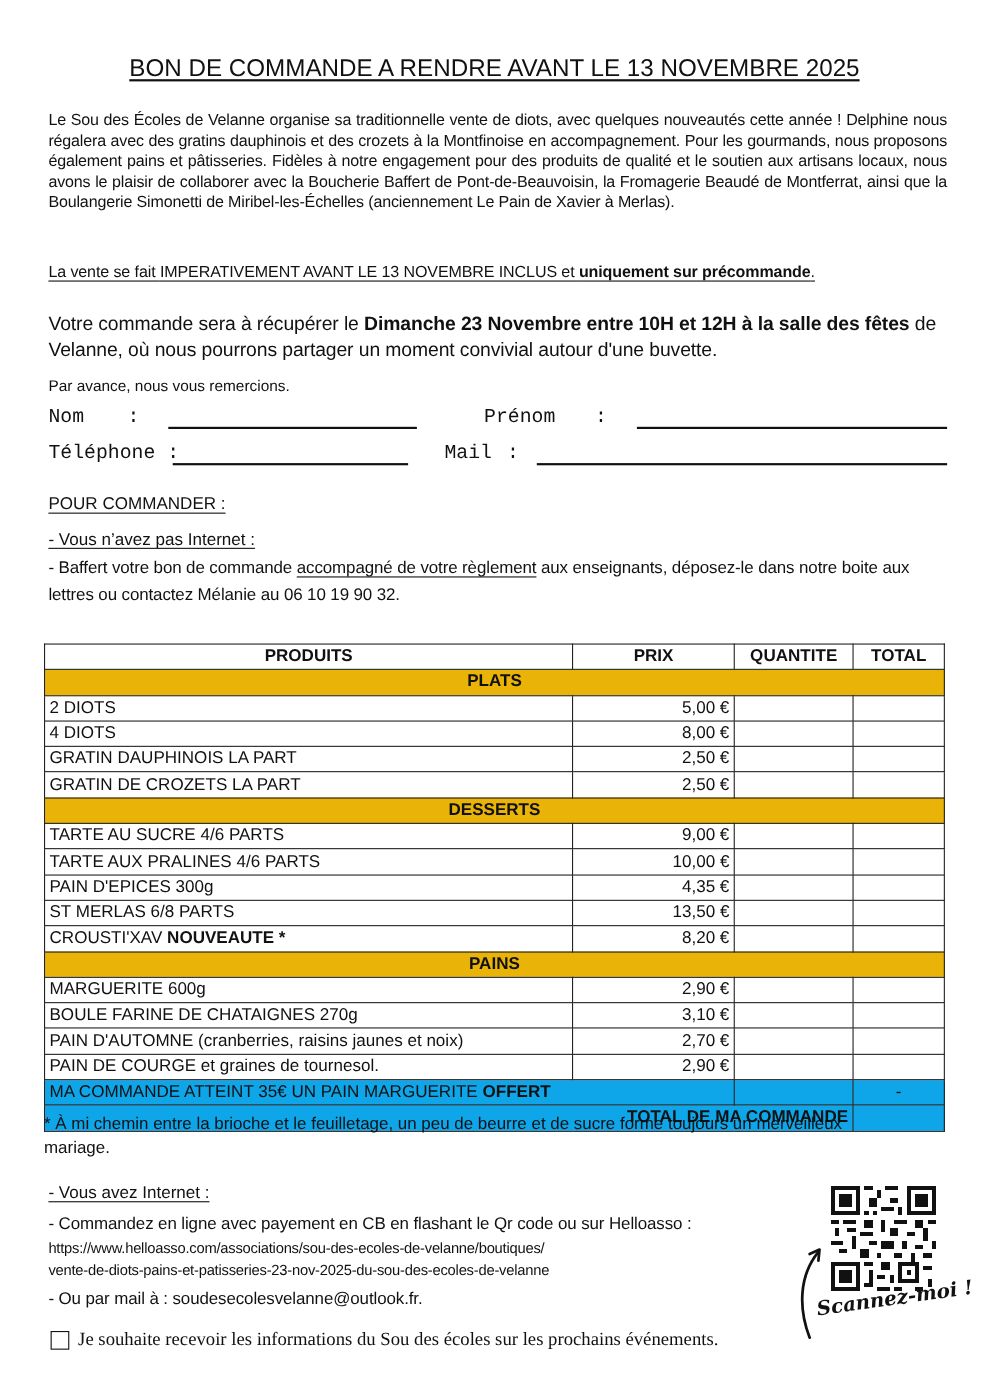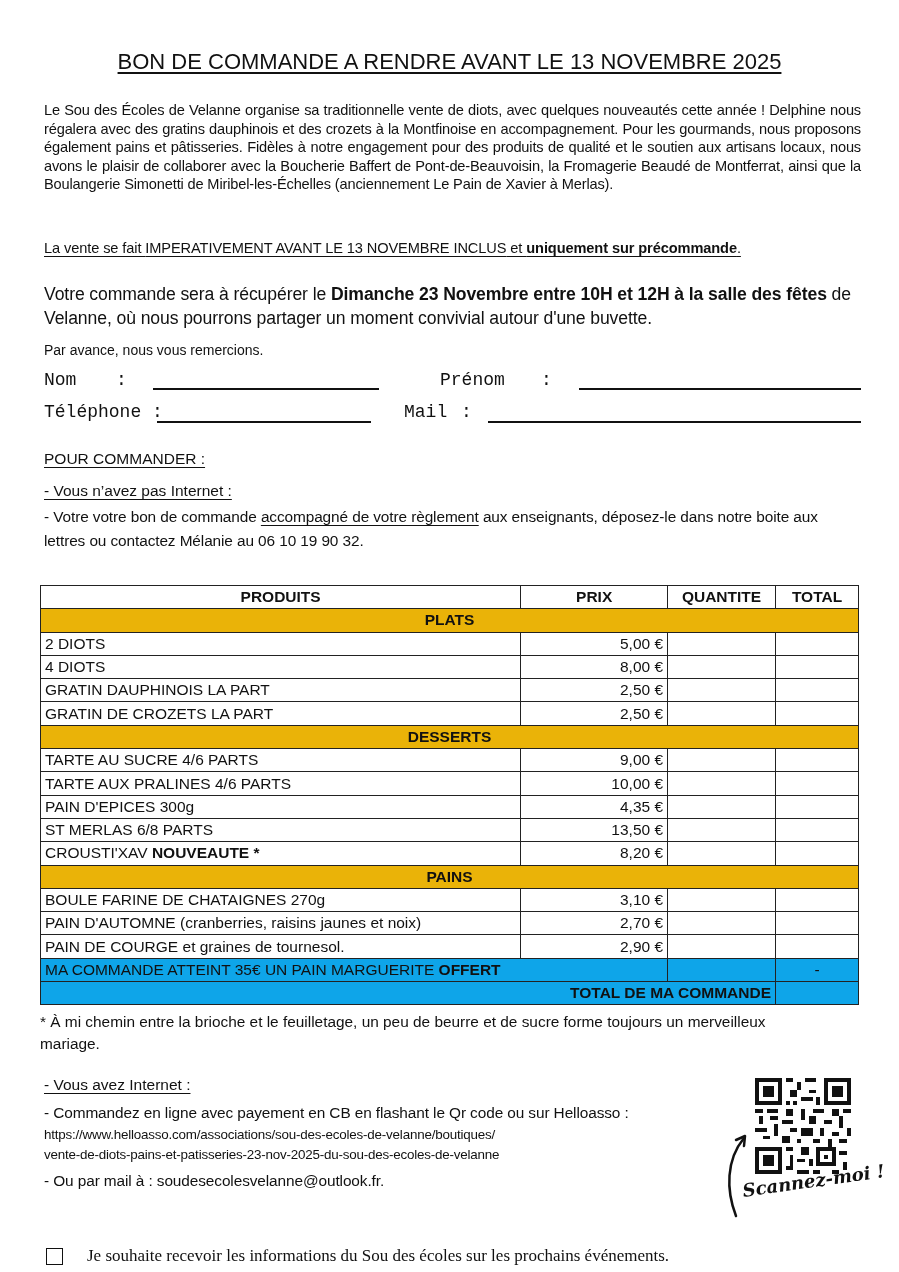--- a/index.html
+++ b/index.html
@@ -24,21 +24,21 @@
   .c3 { width: 108px; }
   .c4 { width: 83px; }
   .cat td { background: #eab308; text-align: center; font-weight: bold; }
   .price { text-align: right; }
   .gray td { background: #0ea5e9; }
   .total-row td { height: 32px; }
   .footnote { left: 40px; top: 1011px; width: 760px; font-size: 15.4px; line-height: 22px; }
   .internet-head { left: 44px; top: 1076px; }
   .internet-body { left: 44px; top: 1101px; width: 680px; }
   .url { font-size: 13.4px; line-height: 20px; letter-spacing: -0.2px; }
-  .checkbox-row { left: 46px; top: 1208px; font-family: "Liberation Serif", serif; font-size: 17px; display: flex; align-items: center; gap: 24px; margin-top: 38px; }
+  .checkbox-row { left: 46px; top: 1208px; font-family: "Liberation Serif", serif; font-size: 17px; display: flex; align-items: center; gap: 8px; }
   .checkbox { width: 17px; height: 17px; border: 1.5px solid #111; display: inline-block; }
   .qr { left: 755px; top: 1078px; width: 96px; height: 96px; }
   .scan { left: 742px; top: 1170px; font-family: "DejaVu Serif", serif; font-style: italic; font-weight: bold; font-size: 18px; transform: rotate(-8deg); }
 </style>
 </head>
 <body>
 
 <div class="abs title"><span>BON DE COMMANDE A RENDRE AVANT LE 13 NOVEMBRE 2025</span></div>
 
 <div class="abs intro">Le Sou des Écoles de Velanne organise sa traditionnelle vente de diots, avec quelques nouveautés cette année ! Delphine nous régalera avec des gratins dauphinois et des crozets à la Montfinoise en accompagnement. Pour les gourmands, nous proposons également pains et pâtisseries. Fidèles à notre engagement pour des produits de qualité et le soutien aux artisans locaux, nous avons le plaisir de collaborer avec la Boucherie Baffert de Pont-de-Beauvoisin, la Fromagerie Beaudé de Montferrat, ainsi que la Boulangerie Simonetti de Miribel-les-Échelles (anciennement Le Pain de Xavier à Merlas).</div>
@@ -64,21 +64,21 @@
 <div class="abs field-label" style="left:44px; top:402px;">Téléphone :</div>
 <div class="abs field-line" style="left:157px; top:405px; width:214px;"></div>
 
 <div class="abs field-label" style="left:404px; top:402px;">Mail</div>
 <div class="abs field-label" style="left:461px; top:402px;">:</div>
 <div class="abs field-line" style="left:488px; top:405px; width:373px;"></div>
 
 <div class="abs section-head" style="left:44px; top:450px;">POUR COMMANDER :</div>
 <div class="abs section-head" style="left:44px; top:482px;">- Vous n’avez pas Internet :</div>
 <div class="abs body15" style="left:44px; top:505px; width:817px;">
-  <span>- Votre votre bon de commande </span><span style="text-decoration:underline; text-underline-offset:3px;">accompagné de votre règlement</span><span> aux enseignants, déposez-le dans notre boite aux lettres ou contactez Mélanie au 06 10 19 90 32.</span>
+  <span>- Baffert votre bon de commande </span><span style="text-decoration:underline; text-underline-offset:3px;">accompagné de votre règlement</span><span> aux enseignants, déposez-le dans notre boite aux lettres ou contactez Mélanie au 06 10 19 90 32.</span>
 </div>
 
 <table class="order">
   <tbody>
       <tr>
     <th class="c1">PRODUITS</th>
     <th class="c2">PRIX</th>
     <th class="c3">QUANTITE</th>
     <th class="c4">TOTAL</th>
   </tr>
@@ -139,20 +139,26 @@
       </tr>
   <tr>
         <td><span>CROUSTI'XAV </span><b>NOUVEAUTE *</b></td>
         <td class="price">8,20 €</td>
         <td></td>
         <td></td>
       </tr>
 
   <tr class="cat">
         <td colspan="4">PAINS</td>
+      </tr>
+  <tr>
+        <td>MARGUERITE 600g</td>
+        <td class="price">2,90 €</td>
+        <td></td>
+        <td></td>
       </tr>
   <tr>
         <td>BOULE FARINE DE CHATAIGNES 270g</td>
         <td class="price">3,10 €</td>
         <td></td>
         <td></td>
       </tr>
   <tr>
         <td>PAIN D'AUTOMNE (cranberries, raisins jaunes et noix)</td>
         <td class="price">2,70 €</td>

